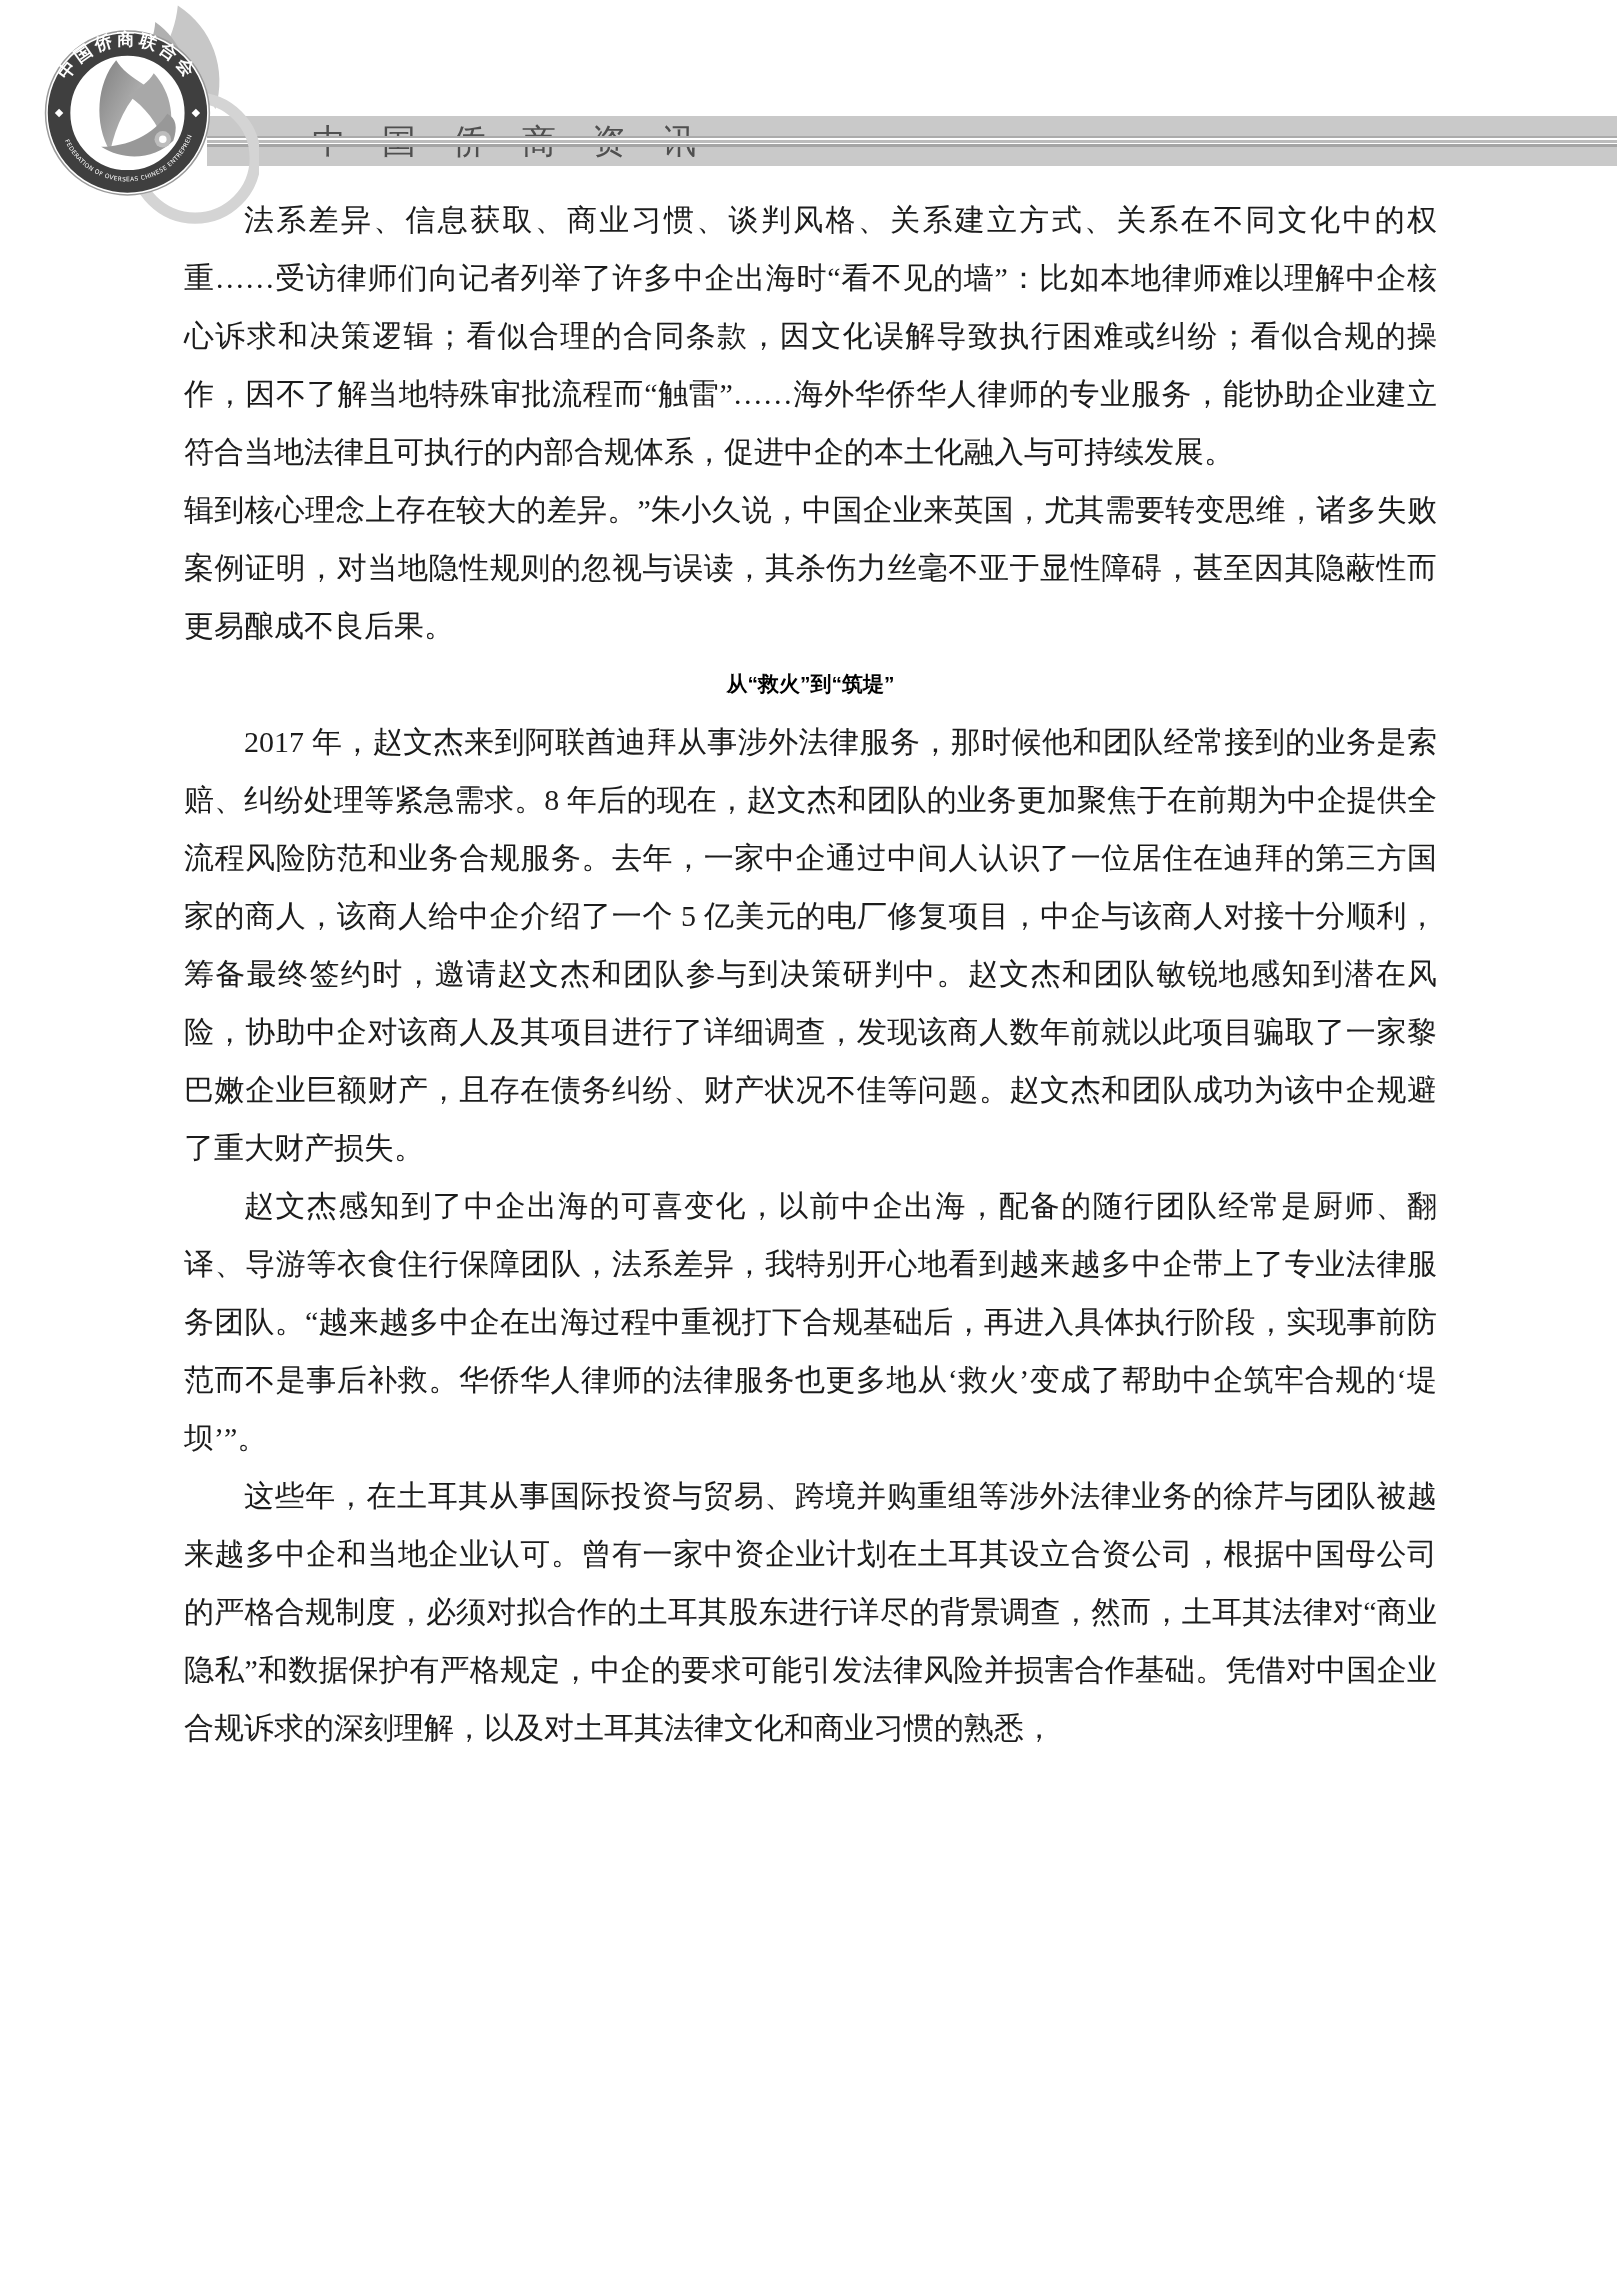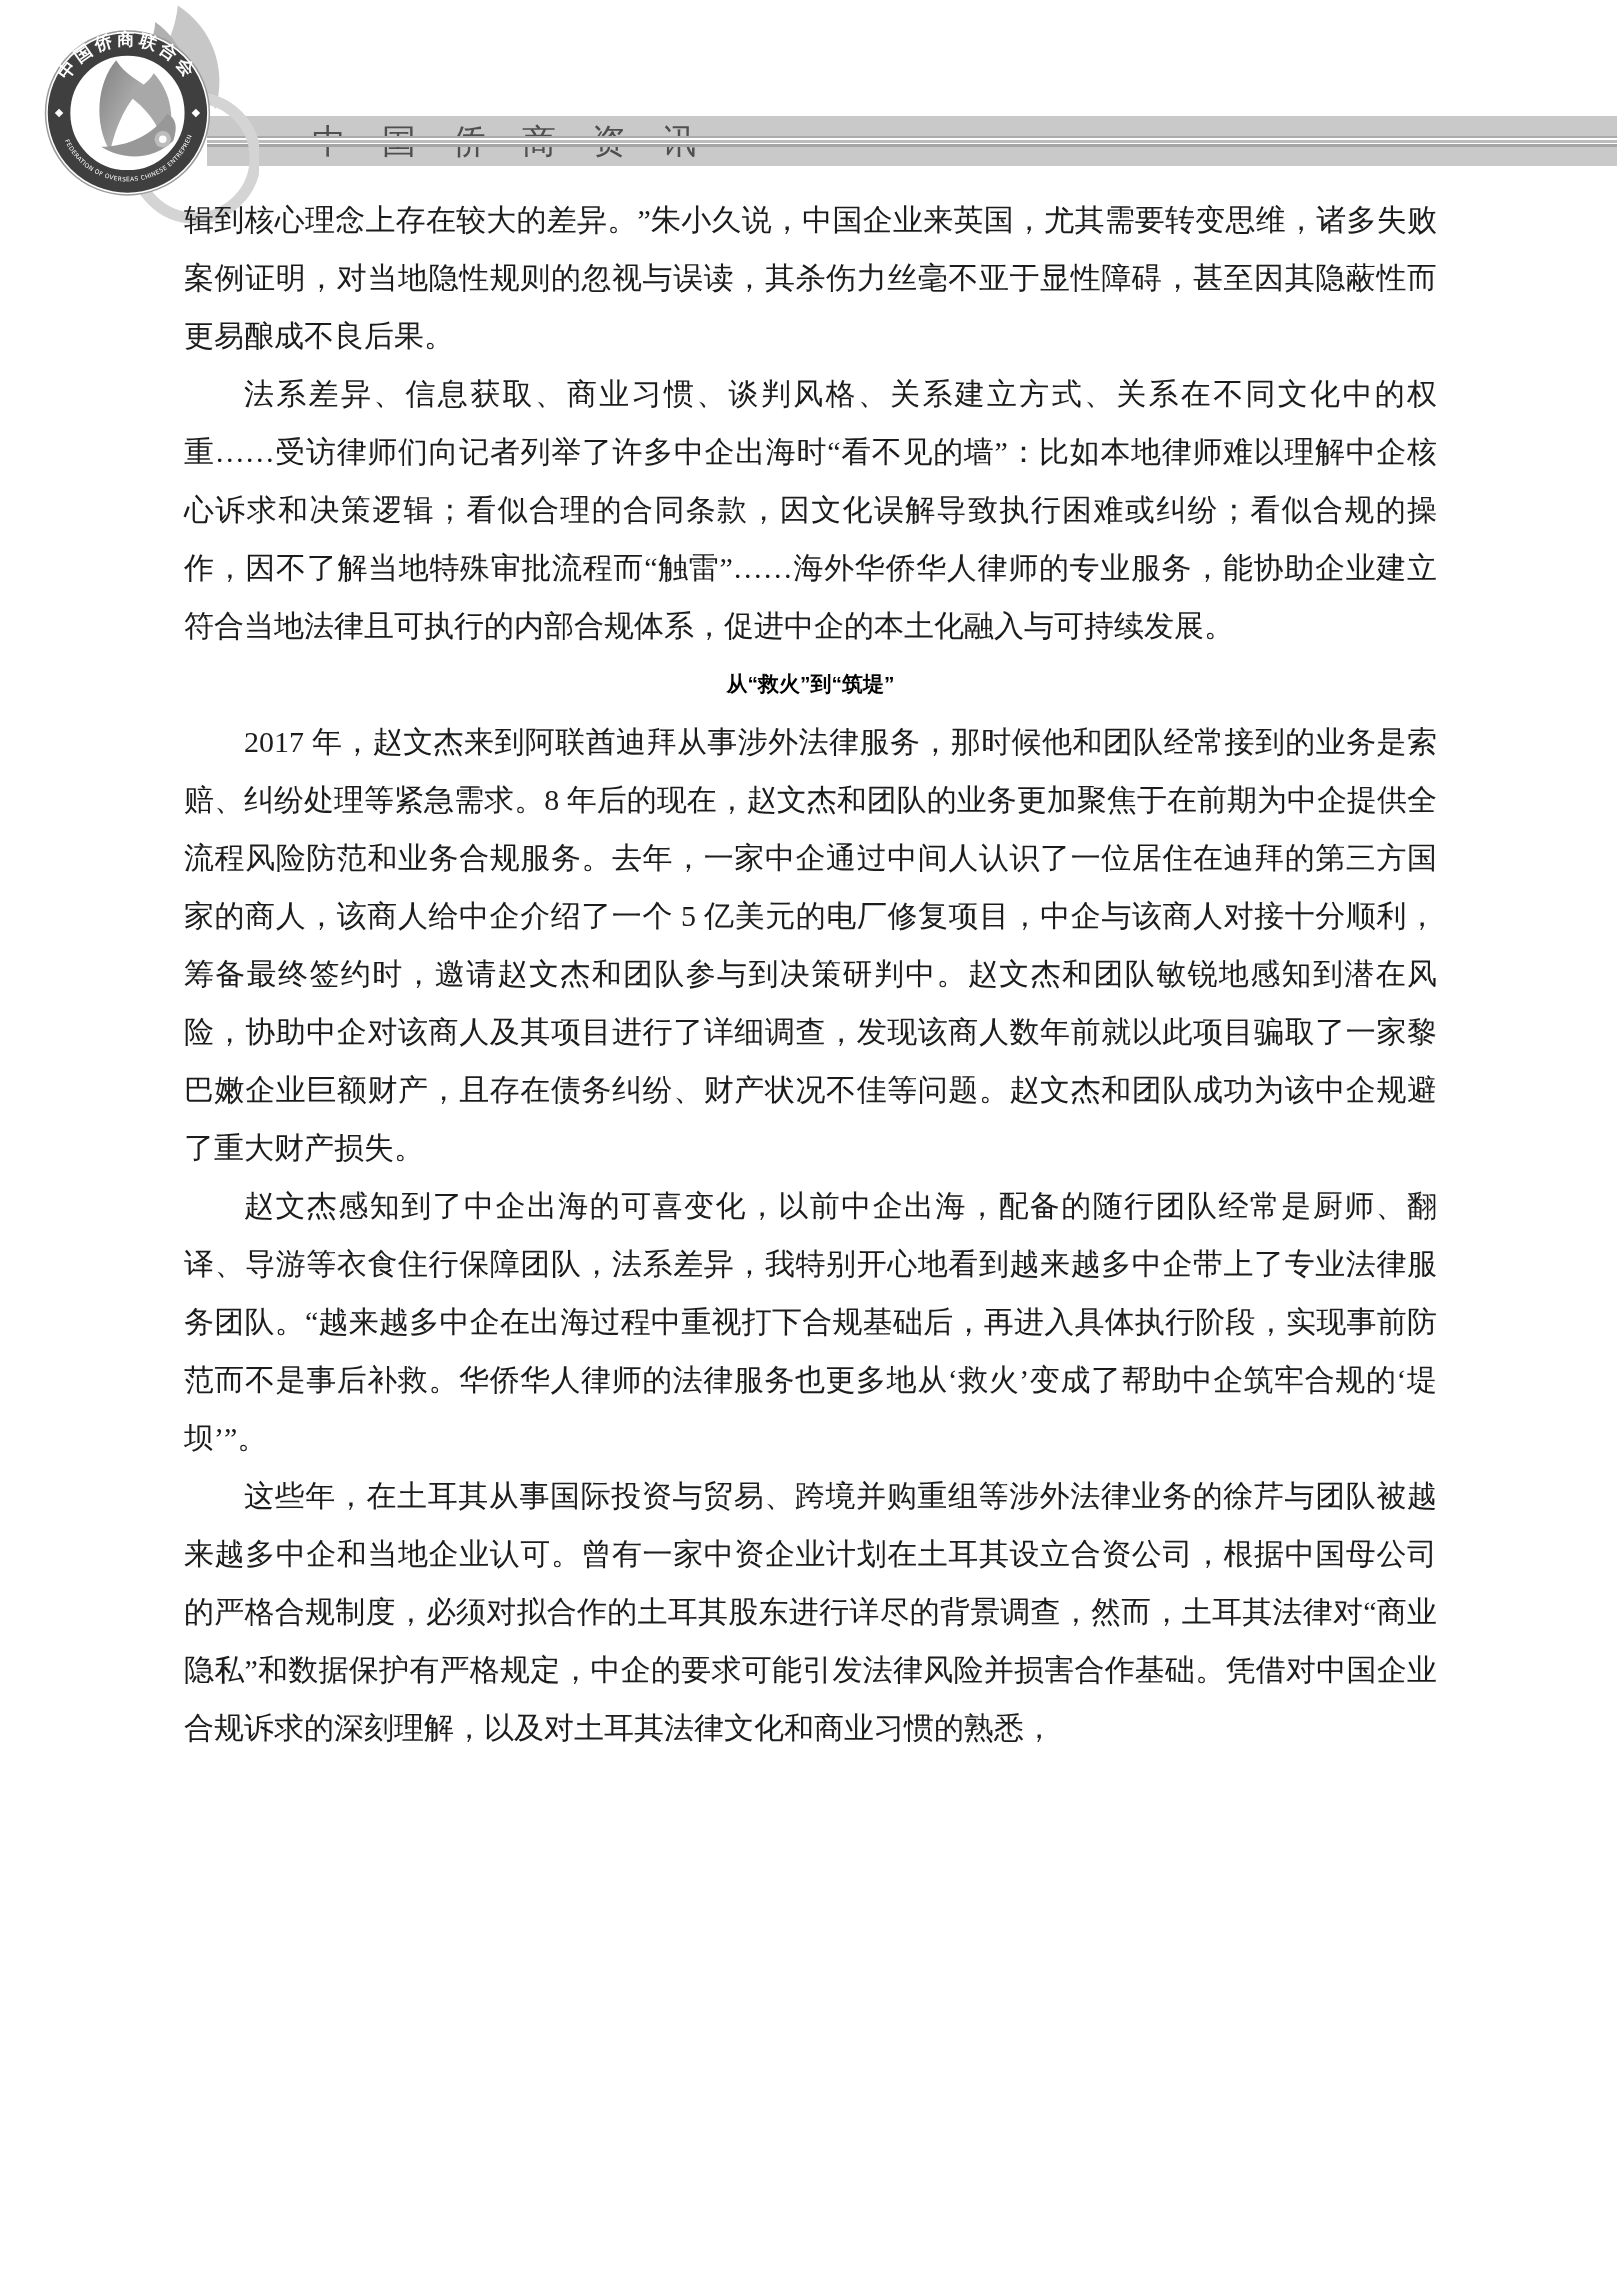--- a/index.html
+++ b/index.html
@@ -92,22 +92,22 @@
         <path d="M100,75 C74,105 70,160 92,196 C100,160 114,130 138,108 C120,97 107,87 100,75 Z" fill="url(#lg1)"></path>
         <path d="M150,92 C174,118 180,156 166,188 C155,158 138,136 116,122 C131,112 144,103 150,92 Z" fill="#a8a8a8"></path>
         <path d="M80,190 C112,210 152,206 176,182 C182,164 180,152 168,146 C150,174 114,190 80,190 Z" fill="#989898"></path>
         <circle cx="162" cy="180" r="11" fill="#bdbdbd"></circle>
         <circle cx="162" cy="180" r="5" fill="#ffffff"></circle>
       </g>
     </g>
   </svg>
 
   <div class="content">
+    <div class="para">法系差异、信息获取、商业习惯、谈判风格、关系建立方式、关系在不同文化中的权重……受访律师们向记者列举了许多中企出海时“看不见的墙”：比如本地律师难以理解中企核心诉求和决策逻辑；看似合理的合同条款，因文化误解导致执行困难或纠纷；看似合规的操作，因不了解当地特殊审批流程而“触雷”……海外华侨华人律师的专业服务，能协助企业建立符合当地法律且可执行的内部合规体系，促进中企的本土化融入与可持续发展。</div>
     <div class="para cont">辑到核心理念上存在较大的差异。”朱小久说，中国企业来英国，尤其需要转变思维，诸多失败案例证明，对当地隐性规则的忽视与误读，其杀伤力丝毫不亚于显性障碍，甚至因其隐蔽性而更易酿成不良后果。</div>
-    <div class="para">法系差异、信息获取、商业习惯、谈判风格、关系建立方式、关系在不同文化中的权重……受访律师们向记者列举了许多中企出海时“看不见的墙”：比如本地律师难以理解中企核心诉求和决策逻辑；看似合理的合同条款，因文化误解导致执行困难或纠纷；看似合规的操作，因不了解当地特殊审批流程而“触雷”……海外华侨华人律师的专业服务，能协助企业建立符合当地法律且可执行的内部合规体系，促进中企的本土化融入与可持续发展。</div>
     <div class="heading">从“救火”到“筑堤”</div>
     <div class="para">2017 年，赵文杰来到阿联酋迪拜从事涉外法律服务，那时候他和团队经常接到的业务是索赔、纠纷处理等紧急需求。8 年后的现在，赵文杰和团队的业务更加聚焦于在前期为中企提供全流程风险防范和业务合规服务。去年，一家中企通过中间人认识了一位居住在迪拜的第三方国家的商人，该商人给中企介绍了一个 5 亿美元的电厂修复项目，中企与该商人对接十分顺利，筹备最终签约时，邀请赵文杰和团队参与到决策研判中。赵文杰和团队敏锐地感知到潜在风险，协助中企对该商人及其项目进行了详细调查，发现该商人数年前就以此项目骗取了一家黎巴嫩企业巨额财产，且存在债务纠纷、财产状况不佳等问题。赵文杰和团队成功为该中企规避了重大财产损失。</div>
     <div class="para">赵文杰感知到了中企出海的可喜变化，以前中企出海，配备的随行团队经常是厨师、翻译、导游等衣食住行保障团队，法系差异，我特别开心地看到越来越多中企带上了专业法律服务团队。“越来越多中企在出海过程中重视打下合规基础后，再进入具体执行阶段，实现事前防范而不是事后补救。华侨华人律师的法律服务也更多地从‘救火’变成了帮助中企筑牢合规的‘堤坝’”。</div>
     <div class="para">这些年，在土耳其从事国际投资与贸易、跨境并购重组等涉外法律业务的徐芹与团队被越来越多中企和当地企业认可。曾有一家中资企业计划在土耳其设立合资公司，根据中国母公司的严格合规制度，必须对拟合作的土耳其股东进行详尽的背景调查，然而，土耳其法律对“商业隐私”和数据保护有严格规定，中企的要求可能引发法律风险并损害合作基础。凭借对中国企业合规诉求的深刻理解，以及对土耳其法律文化和商业习惯的熟悉，</div>
   </div>
 
 
 </div>
 
 

